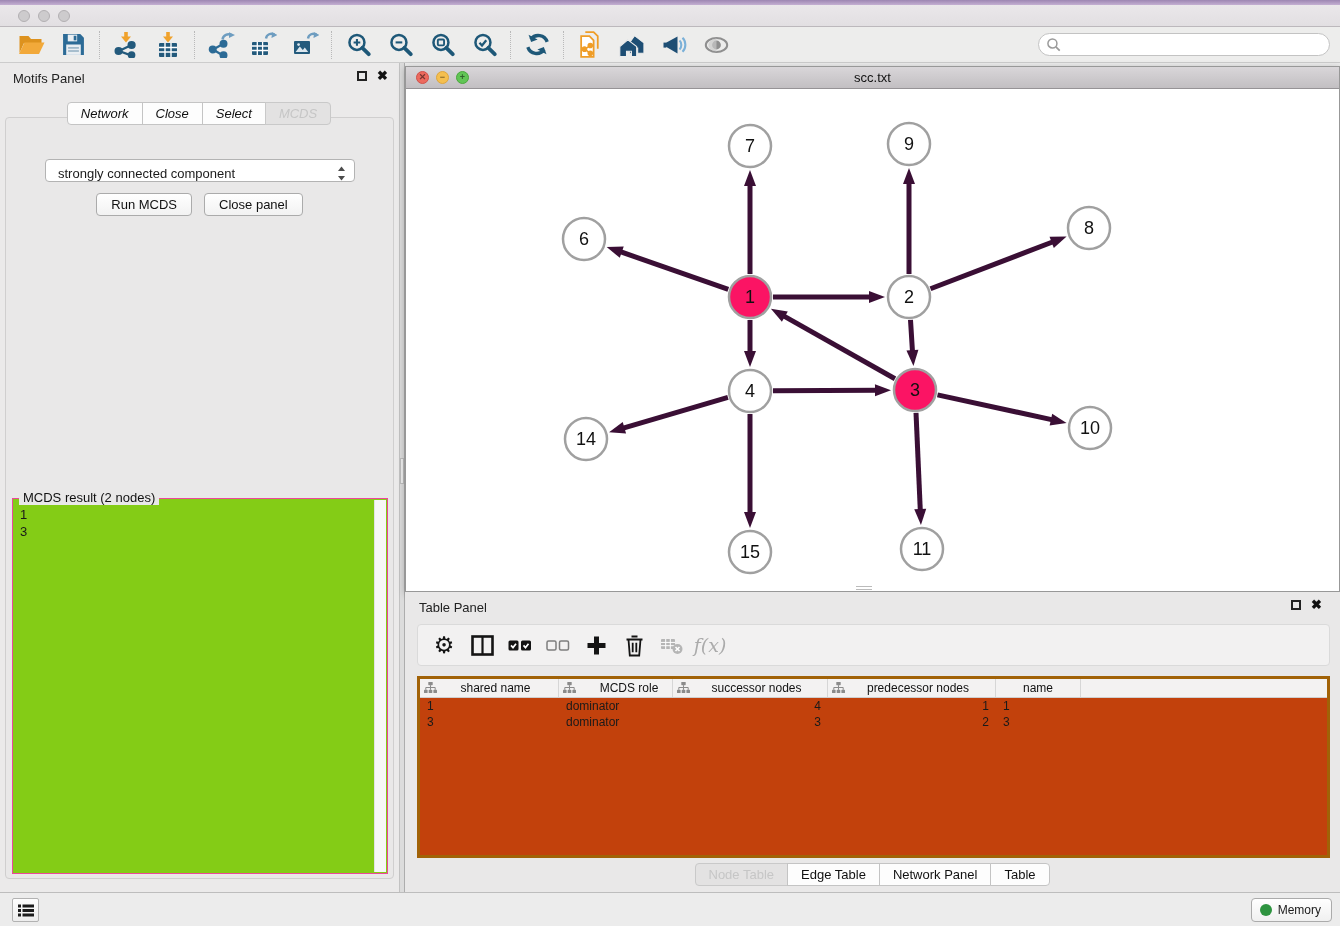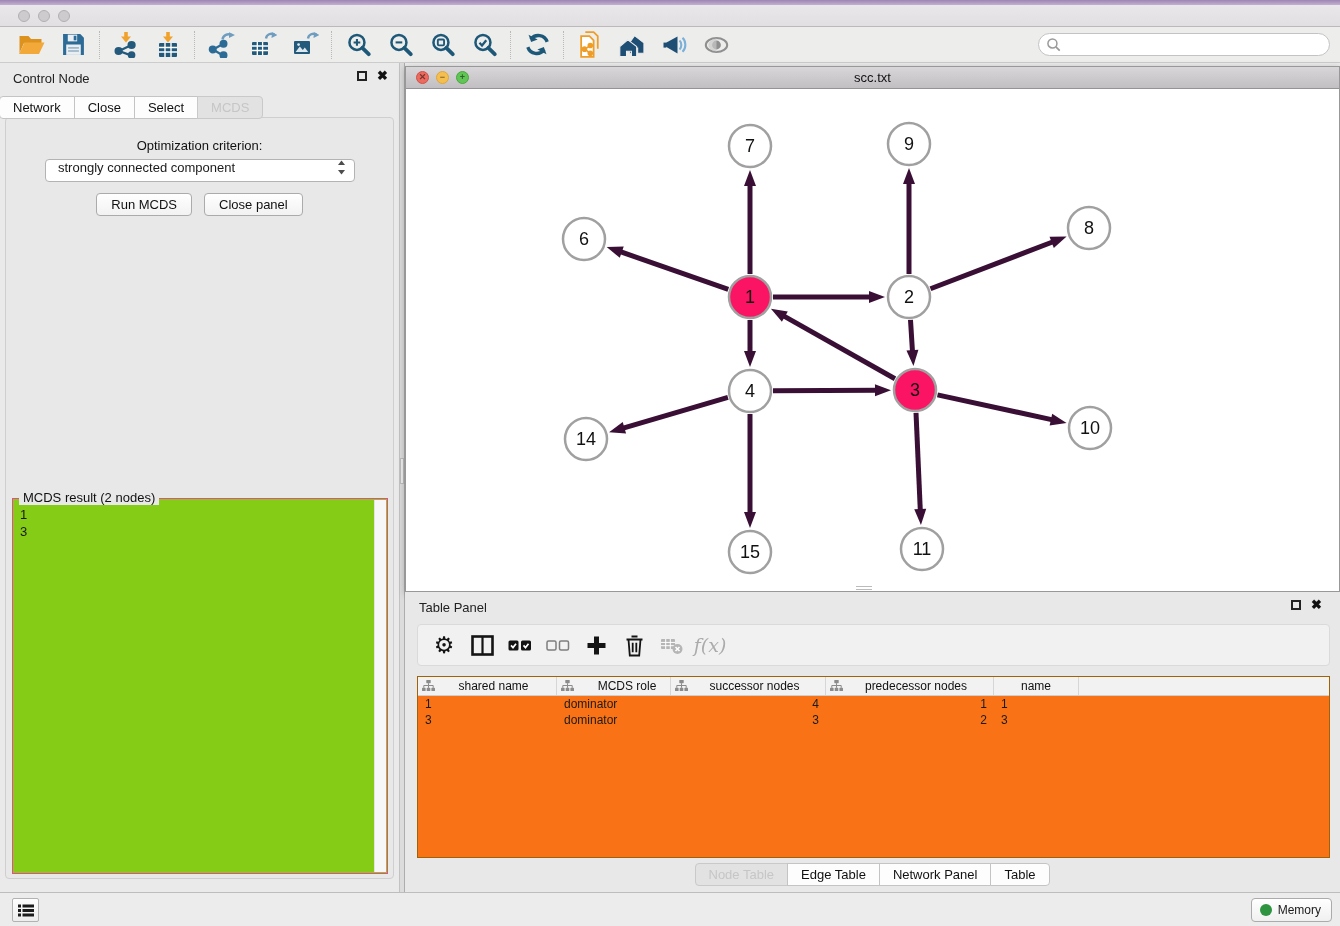--- a/index.html
+++ b/index.html
@@ -36,32 +36,32 @@
   .control-panel { position:absolute; left:0; top:0; width:399px; height:829px; background:#ebeaea; }
   .v-divider { position:absolute; left:399px; top:0; width:6px; height:829px;
                background:#dcdcdc; border-left:1px solid #c2c2c2; border-right:1px solid #adadad; }
   .v-handle { position:absolute; left:0; top:395px; width:4px; height:26px;
                background:#efefef; border:1px solid #bdbdbd; }
   .panel-title { position:absolute; left:13px; top:8px; font-size:13px; color:#222; }
   .win-btns { position:absolute; right:11px; top:8px; display:flex; gap:10px; align-items:center; }
   .float-btn { width:10px; height:10px; border:2px solid #222; display:inline-block; }
   .close-btn { font-size:13px; font-weight:bold; color:#111; line-height:10px; }
 
-  .cp-tabs { position:absolute; left:0; top:33px; width:100%; display:flex; justify-content:flex-start; z-index:2; }
+  .cp-tabs { position:absolute; left:0; top:39px; width:100%; display:flex; justify-content:center; z-index:2;font-style:italic; }
   .tab { background:#fdfdfd; border:1px solid #c4c4c4; margin-left:-1px; padding:3px 13px;
          font-size:13px; color:#111; white-space:nowrap; }
   .tab:first-child { border-radius:4px 0 0 4px; }
   .tab:last-child { border-radius:0 4px 4px 0; }
   .tab.selected { background:#e3e2e2; color:#c6c6c6; border-color:#c9c9c9; }
 
   .cp-body { position:absolute; left:5px; right:5px; top:54px; bottom:13px;
              background:#e9e8e8; border:1px solid #d0cfcf; border-radius:4px; }
   .opt-label { margin-top:20px; text-align:center; font-size:13px; color:#111; }
   .cp-select { position:absolute; left:39px; top:41px; width:310px; height:23px; background:#fff;
-               border:1px solid #b3b3b3; border-radius:4px; display:flex; align-items:flex-start;
+               border:1px solid #b3b3b3; border-radius:4px; display:flex; align-items:flex-end;
                padding:0 8px 0 12px; font-size:13px; }
   .cp-select .sel-text { flex:1; }
   .btn-row { position:absolute; left:0; top:75px; width:100%; display:flex; justify-content:center; gap:12px; }
   .pushbtn { background:linear-gradient(#ffffff,#f2f2f2); border:1px solid #ababab; border-radius:4px;
              font-size:13px; padding:3px 14px; color:#111; font-family:"Liberation Sans",sans-serif; }
 
   .result-box { position:absolute; left:6px; right:5px; top:380px; bottom:4px;
                 border:1px solid #ec4899; background:#84cc16;text-decoration:underline; }
   .result-legend { position:absolute; left:6px; top:-9px; background:#e9e8e8; padding:0 4px;
                 font-size:13px; color:#111; white-space:nowrap; }
@@ -88,21 +88,21 @@
   
   .table-panel { position:absolute; left:405px; top:529px; width:935px; height:300px; background:#e9e8e8; }
   .tp-toolbar { position:absolute; left:12px; right:10px; top:32px; height:42px;
                 background:#f2f1f1; border:1px solid #dadada; border-radius:4px;
                 display:flex; align-items:center; padding-left:12px; gap:10px; }
   .tp-tool { width:28px; height:30px; display:flex; align-items:center; justify-content:center; }
   .gear-glyph { font-size:23px; color:#141414; line-height:1; }
   .fx-label { font-family:"DejaVu Serif", serif; font-style:italic; font-size:19px; color:#ababab; }
 
   .tp-table { position:absolute; left:12px; right:10px; top:84px; bottom:34px;
-              background:#f97316; border:1px solid #a16207; overflow:hidden; font-size:12px; }
+              background:#c2410c; border:3px solid #a16207; overflow:hidden; font-size:12px; }
   .thead { display:flex; height:19px; background:#f3f2f2; border-bottom:1px solid #cfcfcf; }
   .th { display:flex; align-items:center; border-right:1px solid #d6d6d6; padding:0 4px; }
   .th .th-label { flex:1; text-align:center; color:#111; }
   .trow { display:flex; height:16px; align-items:center; }
   .td { padding:0 7px; overflow:hidden; white-space:nowrap; }
   .c0 { width:139px; } .c1 { width:114px;gap:14px; } .c2 { width:155px; } .c3 { width:168px; } .c4 { width:85px; }
   .ta-r { text-align:right; }
   .tp-tabs { position:absolute; left:0; bottom:6px; width:100%; display:flex; justify-content:center; }
 
   
@@ -285,33 +285,32 @@
         <circle cx="6" cy="6" r="4.2" fill="none" stroke="#9a9a9a" stroke-width="1.4"></circle>
         <path d="M9.2 9.2 12.8 12.8" stroke="#9a9a9a" stroke-width="1.6"></path>
       </svg>
       <input type="text" placeholder="" style="">
     </div>
   </div>
 
   <div class="content">
 
     <div class="control-panel">
-      <div class="panel-title">Control Node</div>
+      <div class="panel-title">Motifs Panel</div>
       <div class="win-btns">
         <span class="float-btn"></span>
         <span class="close-btn">✖</span>
       </div>
       <div class="cp-tabs">
         <div class="tab">Network</div>
         <div class="tab">Close</div>
         <div class="tab">Select</div>
         <div class="tab selected">MCDS</div>
       </div>
       <div class="cp-body">
-        <div class="opt-label">Optimization criterion:</div>
         <div class="cp-select">
           <span class="sel-text">strongly connected component</span>
           <svg width="9" height="15" viewBox="0 0 9 15">
             <path d="M4.5 0.5 8 5H1z" fill="#4c4c4c"></path>
             <path d="M4.5 14.5 1 10h7z" fill="#4c4c4c"></path>
           </svg>
         </div>
         <div class="btn-row">
           <button class="pushbtn">Run MCDS</button>
           <button class="pushbtn">Close panel</button>

